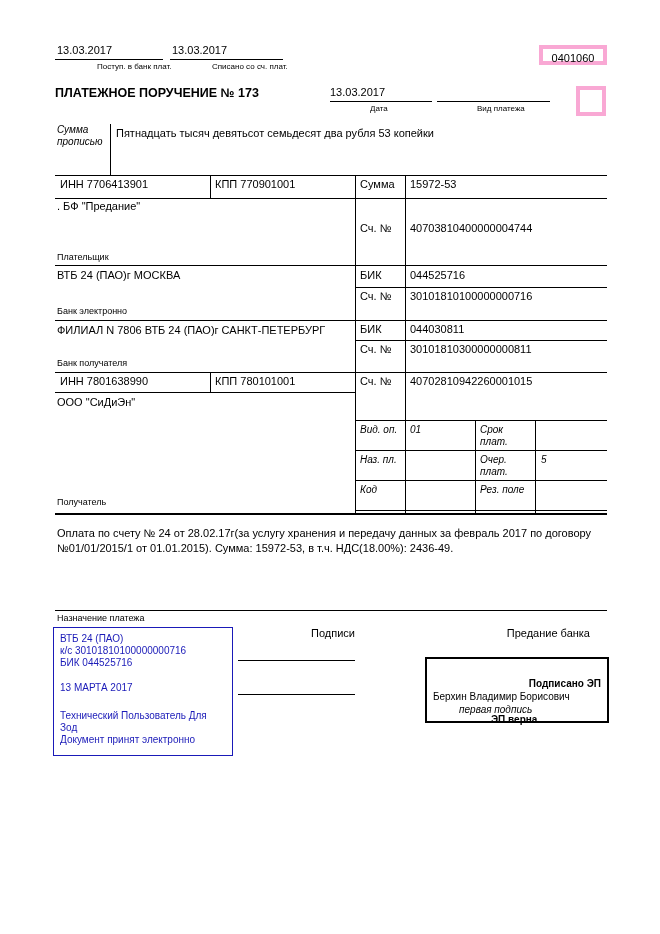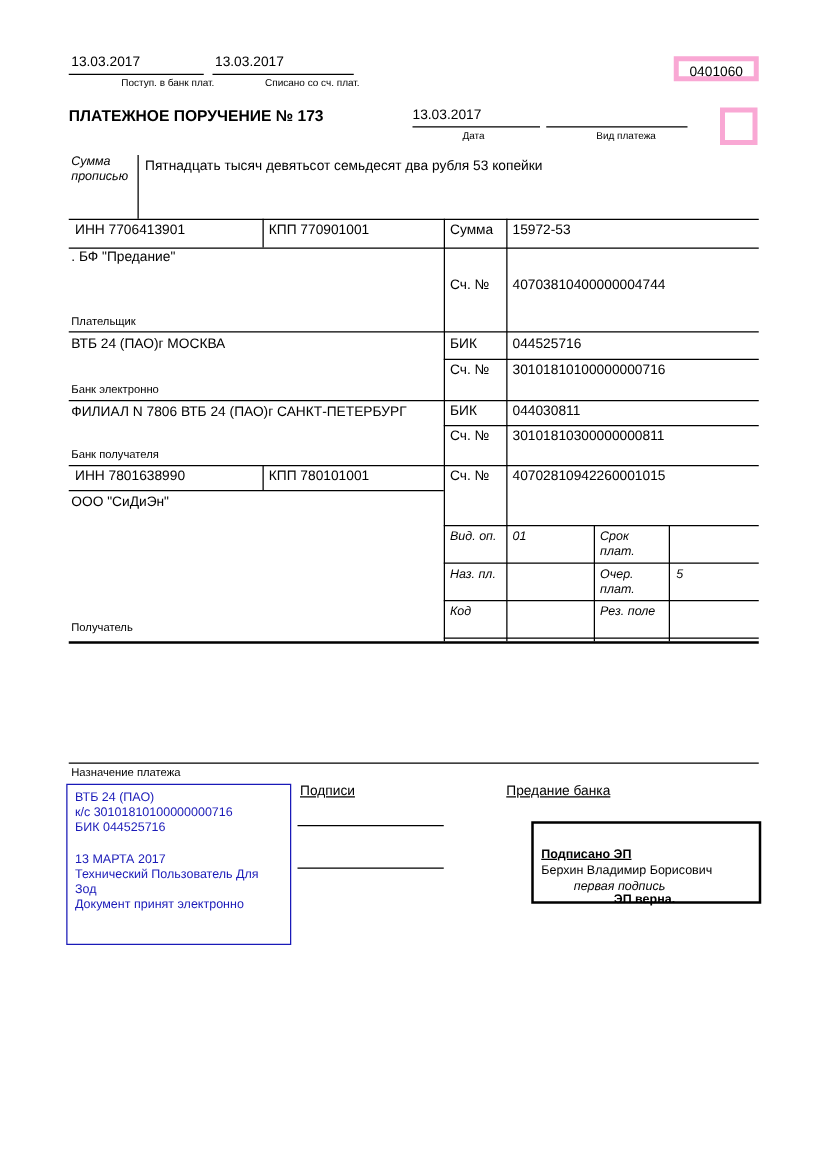--- a/index.html
+++ b/index.html
@@ -10,21 +10,21 @@
   }
   .txt { position:absolute; white-space:nowrap; }
   .wrap { position:absolute; }
   .s8  { font-size:8px;  line-height:9px;padding-left:40px; }
   .s9  { font-size:9px;  line-height:11px; }
   .s10 { font-size:10px; line-height:12px;font-style:italic; }
   .s11 { font-size:11px; line-height:13px; }
   .s12 { font-size:12.5px; line-height:15px; }
   .b { font-weight:bold; }
   .i { font-style:italic; }
-  .center { text-align:left;text-decoration:underline; }
+  .center { text-align:right; }
   .hl { position:absolute; height:1px; background:#000; }
   .vl { position:absolute; width:1px; background:#000; }
   .box { position:absolute; border:4px solid #f9a8d4; }
   .codebox { line-height:18px; text-align:center; font-size:11px; }
   .lh14 { line-height:14px; }
   .lh15 { line-height:15px; white-space:normal; }
   .bluebox {
     position:absolute; left:53px; top:627px; width:180px; height:129px;
     border:1px solid var(--stamp-blue,#1a1ab8); color:var(--stamp-blue,#1a1ab8);
     font-size:10px; line-height:12px; padding:5px 6px;
@@ -113,34 +113,35 @@
 
   <div class="txt s10" style="left:360px;top:424px">Вид. оп.</div>
   <div class="txt s10" style="left:410px;top:424px">01</div>
   <div class="wrap s10" style="left:480px;top:424px;width:42px">Срок плат.</div>
   <div class="txt s10" style="left:360px;top:454px">Наз. пл.</div>
   <div class="wrap s10" style="left:480px;top:454px;width:42px">Очер. плат.</div>
   <div class="txt s10" style="left:541px;top:454px">5</div>
   <div class="txt s10" style="left:360px;top:484px">Код</div>
   <div class="txt s10" style="left:480px;top:484px">Рез. поле</div>
 
+  <div class="wrap s11 lh15" style="left:57px;top:526px;width:548px">Оплата по счету № 24 от 28.02.17г(за услугу хранения и передачу данных за февраль 2017 по договору №01/01/2015/1 от 01.01.2015). Сумма: 15972-53, в т.ч. НДС(18.00%): 2436-49.</div>
   <div class="hl" style="left:55px;top:610px;width:552px"></div>
   <div class="txt s9" style="left:57px;top:613px">Назначение платежа</div>
 
   <div class="txt s11 center" style="left:240px;top:627px;width:115px">Подписи</div>
   <div class="hl" style="left:238px;top:660px;width:117px"></div>
   <div class="hl" style="left:238px;top:694px;width:117px"></div>
   <div class="txt s11 center" style="left:405px;top:627px;width:185px">Предание банка</div>
 
   <div class="bluebox">
     <div>ВТБ 24 (ПАО)</div>
     <div>к/с 30101810100000000716</div>
     <div>БИК 044525716</div>
     <div style="margin-top:13px">13 МАРТА 2017</div>
-    <div style="">Технический Пользователь Для Зод</div>
+    <div style="margin-top:16px">Технический Пользователь Для Зод</div>
     <div>Документ принят электронно</div>
   </div>
 
   <div class="stampbox">
     <div class="b center">Подписано ЭП</div>
     <div>Берхин Владимир Борисович</div>
     <div class="i" style="margin-left:26px">первая подпись</div>
     <div class="b" style="margin-left:58px;margin-top:-3px">ЭП верна.</div>
   </div>
 

